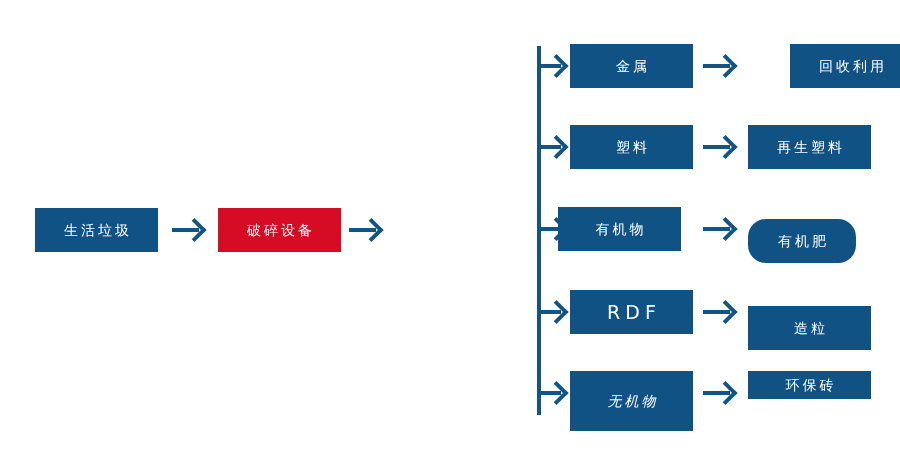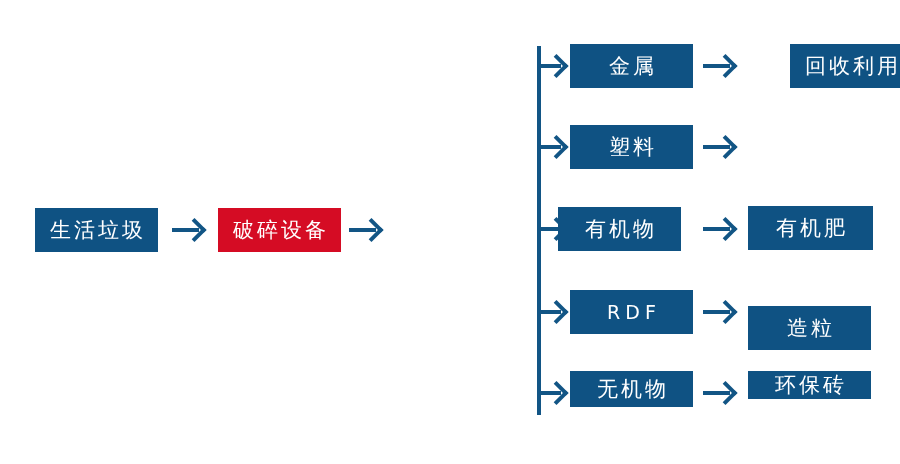--- a/index.html
+++ b/index.html
@@ -17,21 +17,21 @@
     position: relative;
     width: 900px;
     height: 464px;
   }
   .node {
     position: absolute;
     display: flex;
     align-items: center;
     justify-content: center;
     color: #ffffff;
-    font-size: 21px;
+    font-size: 14px;
     letter-spacing: 3px;
     text-indent: 3px;
     font-weight: 400;
     line-height: 1;
     box-sizing: border-box;
   }
   .node.blue { background: #0f5283; }
   .node.red  { background: #d50c24; }
   .node.latin { letter-spacing: 5px; text-indent: 5px; font-size: 19px; }
 
@@ -100,47 +100,48 @@
 
   <span class="arrow" style="left:537px; top:135px; width:27px;">
     <span class="shaft" style="width:24px;"></span>
     <span class="head" style="left:11px;"></span>
   </span>
   <div class="node blue" style="left:570px; top:125px; width:123px; height:44px;">塑料</div>
   <span class="arrow" style="left:703px; top:135px; width:32px;">
     <span class="shaft" style="width:27px;"></span>
     <span class="head" style="left:14px;"></span>
   </span>
+  <div class="node blue" style="left:748px; top:125px; width:123px; height:44px;">再生塑料</div>
 
   <span class="arrow" style="left:537px; top:217px; width:27px;">
     <span class="shaft" style="width:24px;"></span>
     <span class="head" style="left:11px;"></span>
   </span>
   <div class="node blue" style="left:558px; top:207px; width:123px; height:44px;">有机物</div>
   <span class="arrow" style="left:703px; top:217px; width:32px;">
     <span class="shaft" style="width:27px;"></span>
     <span class="head" style="left:14px;"></span>
   </span>
-  <div class="node blue" style="left:748px; top:206px; width:125px; height:44px;">有机肥</div>
+  <div class="node blue" style="left:748px; top:219px; width:108px; height:44px;border-radius:18px;">有机肥</div>
 
   <span class="arrow" style="left:537px; top:300px; width:27px;">
     <span class="shaft" style="width:24px;"></span>
     <span class="head" style="left:11px;"></span>
   </span>
   <div class="node blue latin" style="left:570px; top:290px; width:123px; height:44px;">RDF</div>
   <span class="arrow" style="left:703px; top:300px; width:32px;">
     <span class="shaft" style="width:27px;"></span>
     <span class="head" style="left:14px;"></span>
   </span>
   <div class="node blue" style="left:748px; top:290px; width:123px; height:44px;margin-top:16px;">造粒</div>
 
   <span class="arrow" style="left:537px; top:381px; width:27px;">
     <span class="shaft" style="width:24px;"></span>
     <span class="head" style="left:11px;"></span>
   </span>
-  <div class="node blue" style="left:570px; top:371px; width:123px; height:36px;">无机物</div>
+  <div class="node blue" style="left:570px; top:371px; width:123px; height:60px;font-style:italic;">无机物</div>
   <span class="arrow" style="left:703px; top:381px; width:32px;">
     <span class="shaft" style="width:27px;"></span>
     <span class="head" style="left:14px;"></span>
   </span>
   <div class="node blue" style="left:748px; top:371px; width:123px; height:28px;">环保砖</div>
 
 </div>
 
 </body></html>

